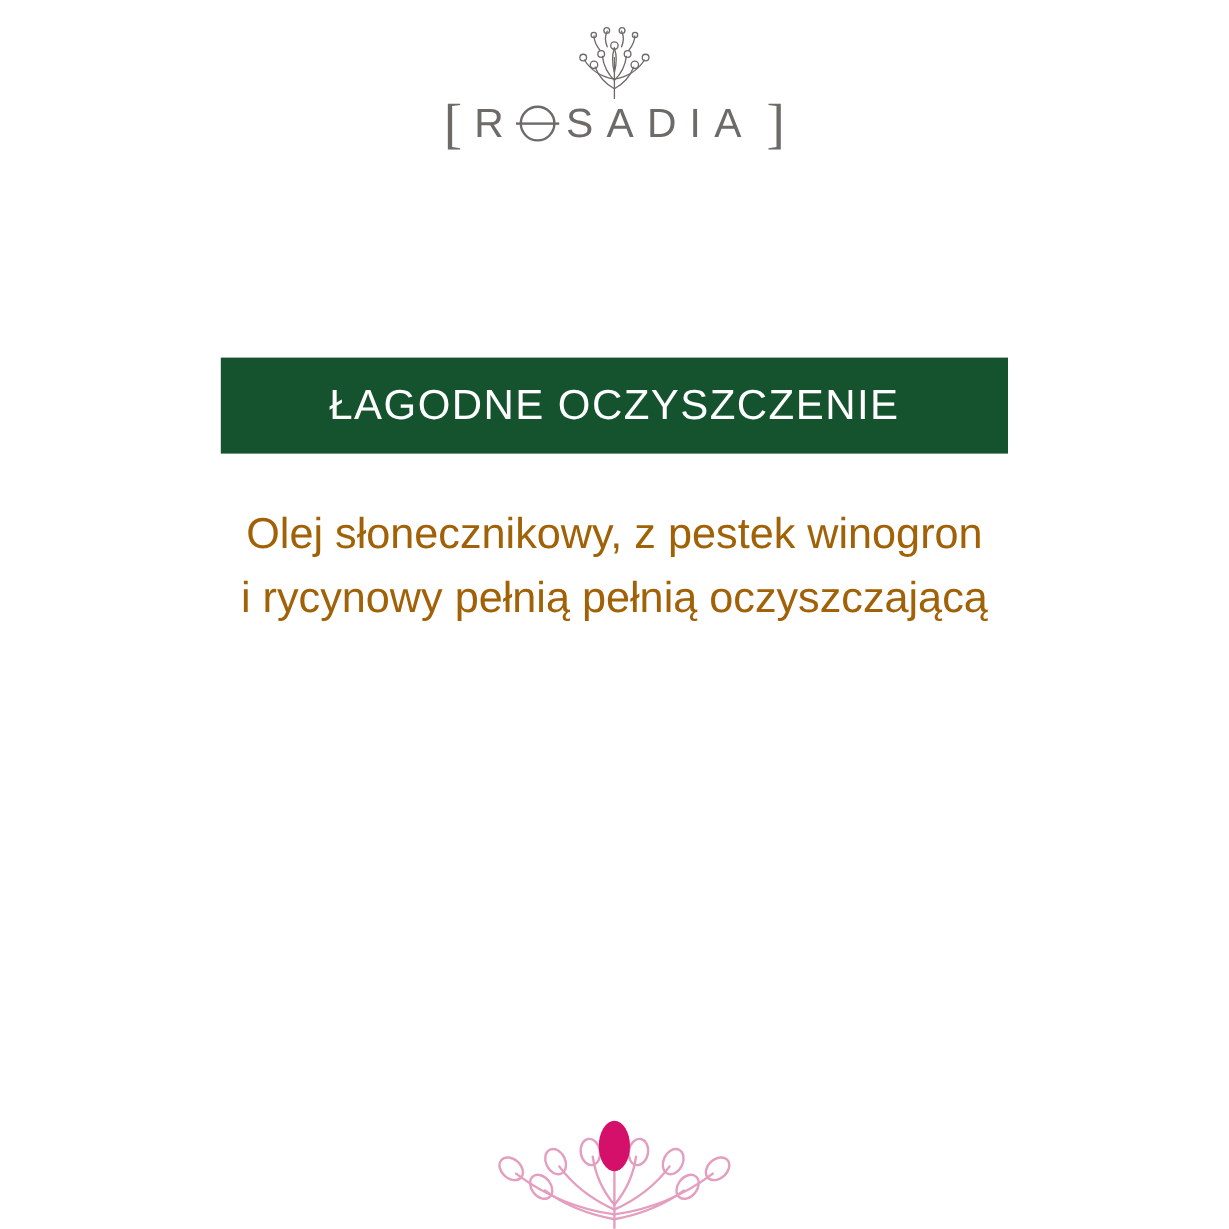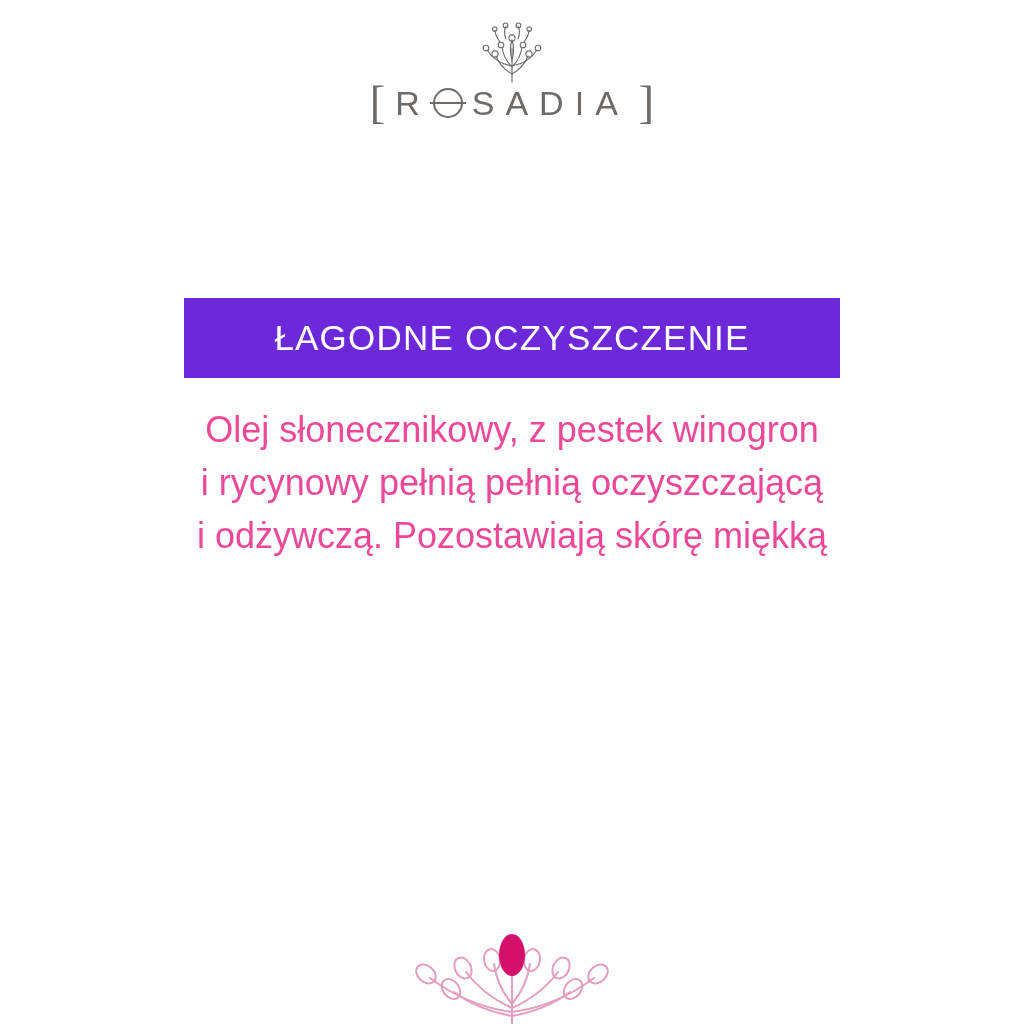--- a/index.html
+++ b/index.html
@@ -86,40 +86,40 @@
     height: 2px;
     background: #6d6a68;
     transform: translateY(-1px);
   }
 
   
   .banner {
     margin-top: 172px;
     width: 656px;
     height: 80px;
-    background: #6d28d9;
+    background: #14532d;
     display: flex;
     align-items: center;
     justify-content: center;
   }
   .banner-text {
     color: #ffffff;
     font-size: 35px;
     letter-spacing: 1.2px;
     font-weight: 400;
     font-family: "Liberation Sans", sans-serif;
     white-space: nowrap;
   }
 
   
   .body-copy {
-    margin-top: 26px;
+    margin-top: 41px;
     width: 880px;
     text-align: center;
-    color: #ec4899;
+    color: #a16207;
     font-size: 36px;
     line-height: 1.47;
     font-weight: 400;
     font-family: "Liberation Sans", sans-serif;
   }
   .body-copy .line {
     display: block;
     white-space: nowrap;
   }
 
@@ -183,21 +183,20 @@
     </div>
   </div>
 
   <div class="banner">
     <span class="banner-text">ŁAGODNE OCZYSZCZENIE</span>
   </div>
 
   <div class="body-copy">
     <span class="line">Olej słonecznikowy, z pestek winogron</span>
     <span class="line">i rycynowy pełnią pełnią oczyszczającą</span>
-    <span class="line">i odżywczą. Pozostawiają skórę miękką</span>
   </div>
 
   <svg class="ornament" viewBox="0 0 420 112">
     <g fill="none" stroke="#e49ebf" stroke-width="2" stroke-linecap="round">
       <path d="M210 112 L210 52"></path>
       <path d="M210 104 C188 100 168 92 152 80"></path>
       <path d="M210 104 C232 100 252 92 268 80"></path>
       <path d="M210 96 C192 88 176 76 164 60"></path>
       <path d="M210 96 C228 88 244 76 256 60"></path>
       <path d="M210 92 C200 80 194 66 192 52"></path>

